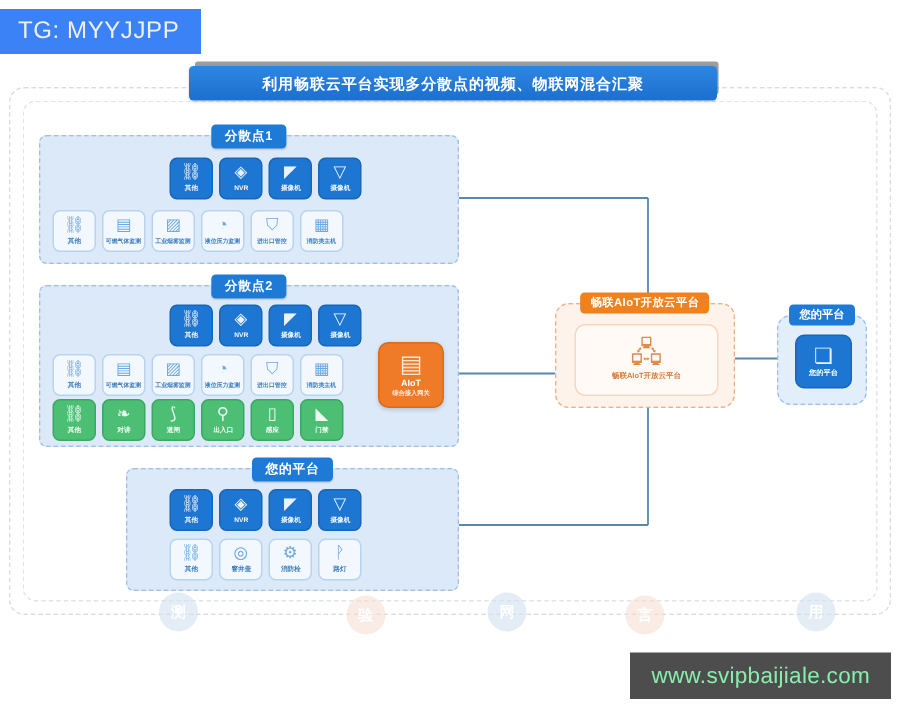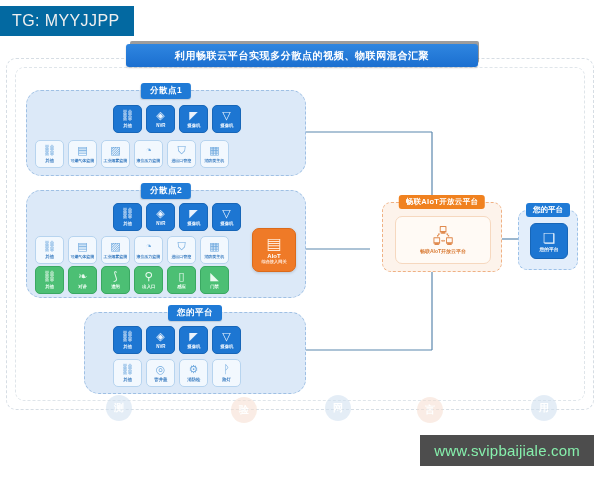--- a/index.html
+++ b/index.html
@@ -7,21 +7,21 @@
   body{
     width:600px;height:480px;
     background:#ffffff;
     font-family:"Liberation Sans","DejaVu Sans",sans-serif;
     position:relative;overflow:hidden;
   }
 
   
   .wm-tg{
     position:absolute;left:0;top:6px;
-    background:#0369a1;color:#f0f0f0;
+    background:#3b82f6;color:#f0f0f0;
     font-size:16px;letter-spacing:.4px;
     padding:6px 14px 6px 12px;
     z-index:60;
   }
   .wm-url{
     position:absolute;right:6px;bottom:14px;
     background:#4d4d4d;color:#86efac;
     font-size:15px;letter-spacing:.2px;
     padding:7px 14px;
     z-index:60;
@@ -55,21 +55,21 @@
     color:#fff;font-size:10px;font-weight:bold;letter-spacing:.6px;
     z-index:20;
     box-shadow:0 1px 2px rgba(0,0,0,.18);
   }
 
   
   .group{
     position:absolute;
     background:#dce9f8;
     border:1px dashed #9fc0e4;
-    border-radius:15px;
+    border-radius:5px;
     z-index:10;
   }
   .group.g1{left:26px;top:90px;width:278px;height:84px;}
   .group.g2{left:26px;top:190px;width:278px;height:106px;}
   .group.g3{left:84px;top:312px;width:220px;height:80px;}
 
   .group-tag{
     position:absolute;top:-8px;left:50%;transform:translateX(-50%);
     background:#1f7ad6;color:#fff;
     font-size:8.5px;font-weight:bold;letter-spacing:.5px;
@@ -122,21 +122,21 @@
     display:flex;flex-direction:column;align-items:center;justify-content:center;
     z-index:22;
     box-shadow:0 1px 3px rgba(0,0,0,.16);
   }
   .aiot .glyph{font-size:16px;line-height:16px;color:#ffe6d2;}
   .aiot .t1{font-size:6px;font-weight:bold;color:#fff;margin-top:1px;}
   .aiot .t2{font-size:4.2px;font-weight:bold;color:#ffeadb;margin-top:.5px;white-space:nowrap;}
 
   
   .cloud{
-    position:absolute;left:382px;top:202px;
+    position:absolute;left:370px;top:202px;
     width:118px;height:68px;
     background:#fdf3eb;
     border:1px dashed #efb184;
     border-radius:9px;
     z-index:22;
   }
   .cloud-tag{
     position:absolute;top:-8px;left:50%;transform:translateX(-50%);
     background:#f0811f;color:#fff;
     font-size:7.5px;font-weight:bold;letter-spacing:.3px;

